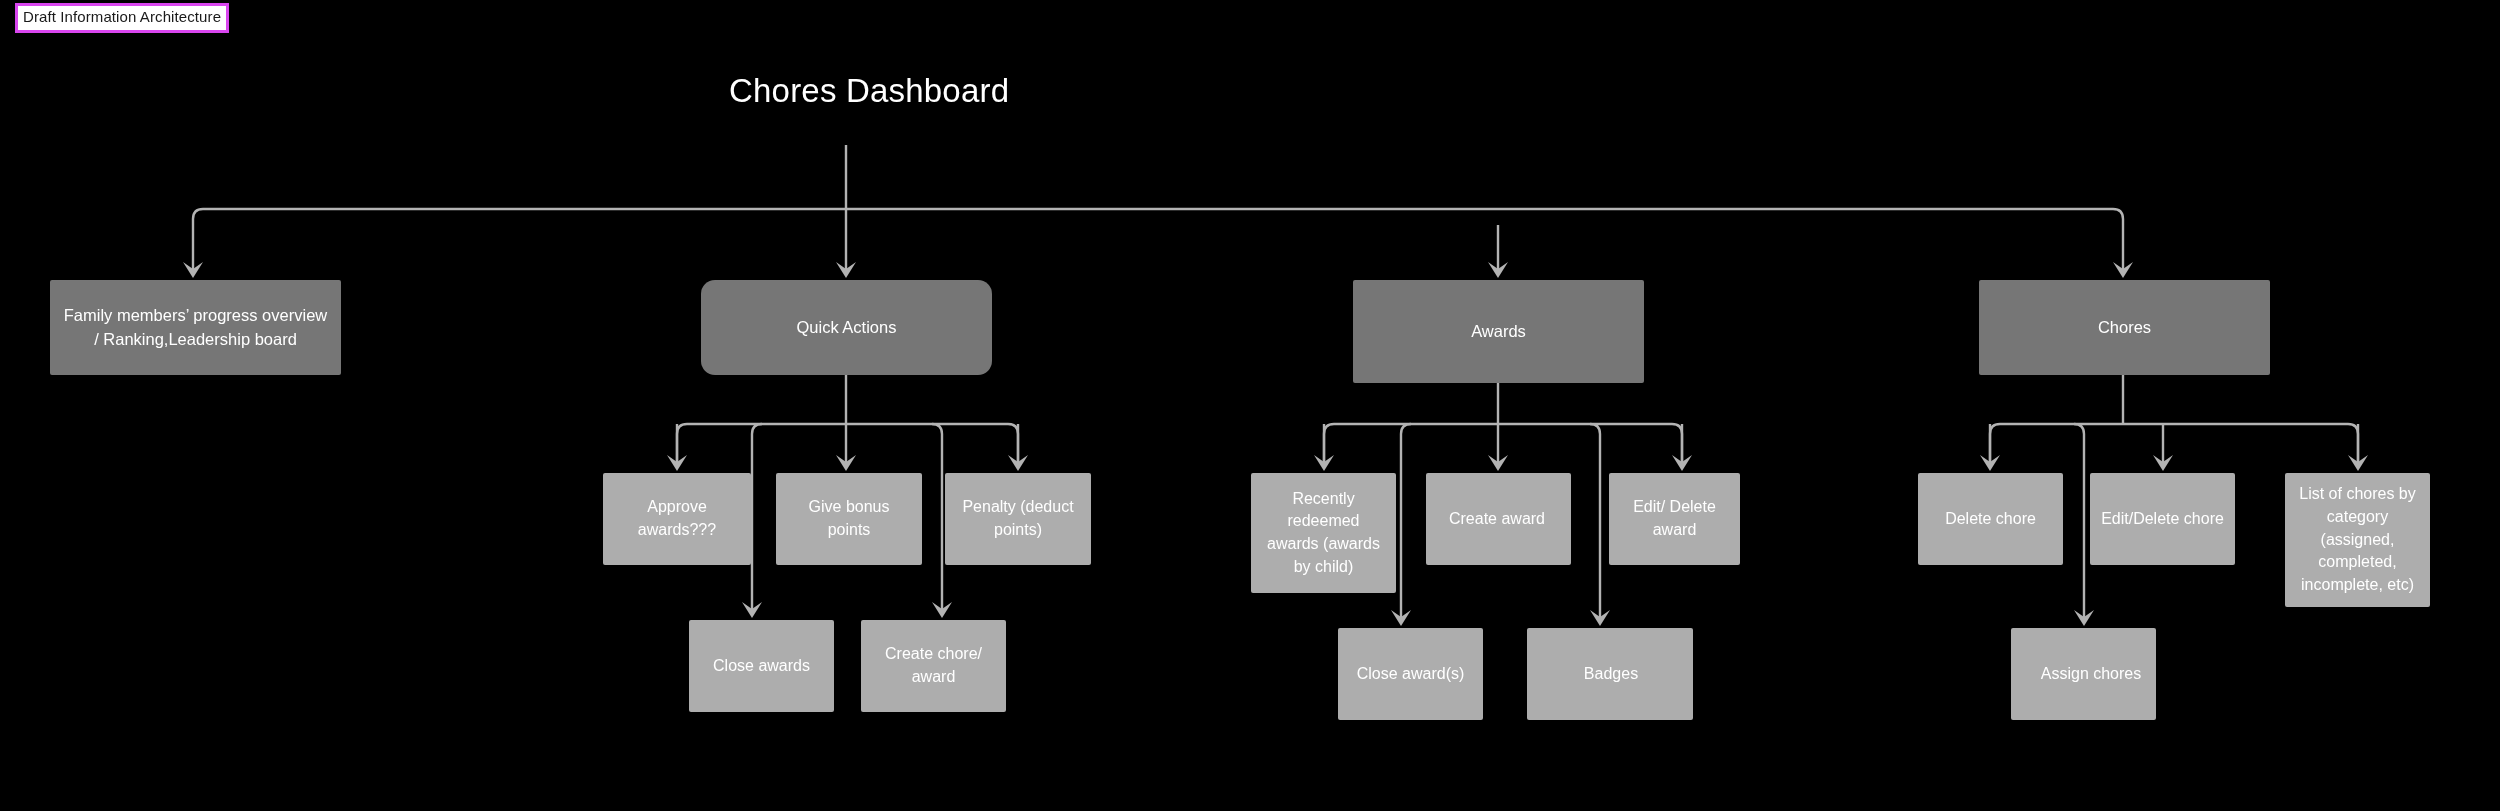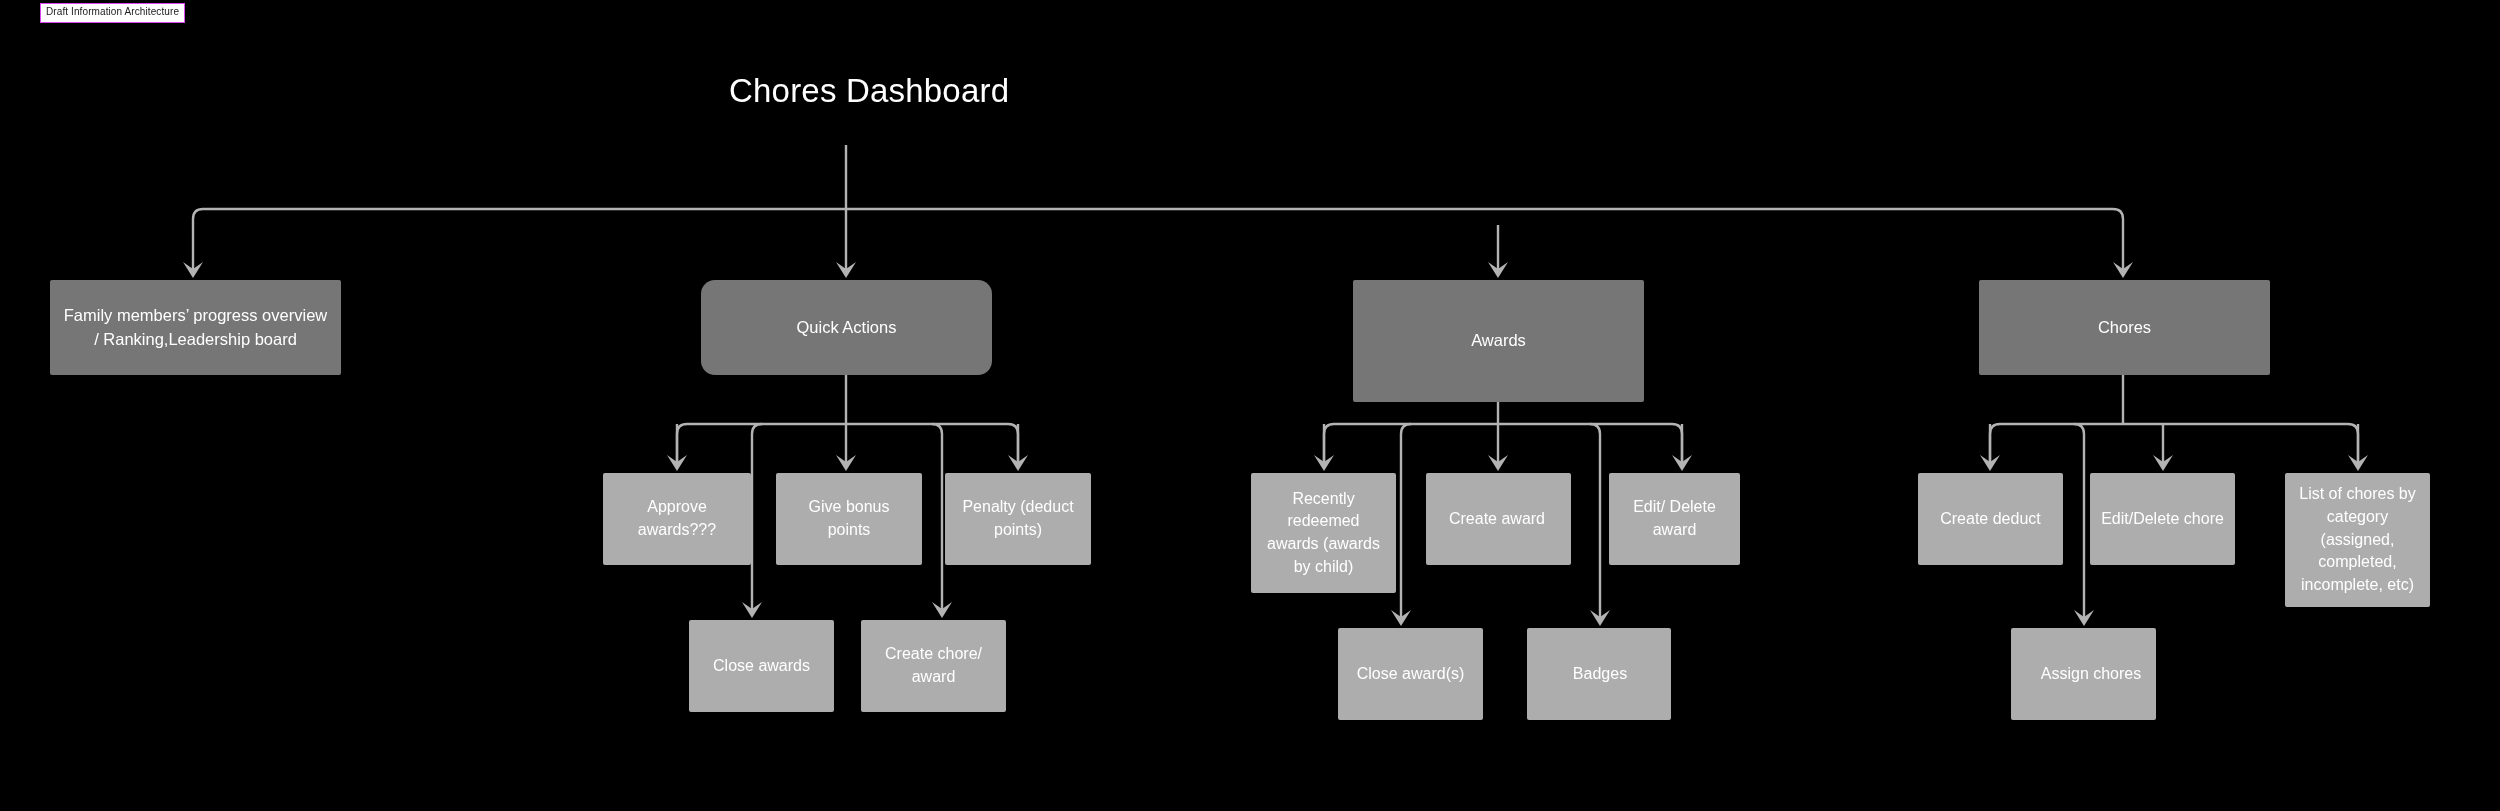--- a/index.html
+++ b/index.html
@@ -22,28 +22,28 @@
   #wires {
     position: absolute;
     left: 0;
     top: 0;
     width: 2500px;
     height: 811px;
     pointer-events: none;
   }
   .frame-label {
     position: absolute;
-    left: 40px;
+    left: 15px;
     top: 3px;
     background: #ffffff;
     color: #1a1a1a;
-    font-size: 10px;
+    font-size: 15px;
     line-height: 1.25;
     padding: 2px 5px 3px 5px;
-    border: 1px solid #d946ef;
+    border: 3px solid #d946ef;
     white-space: nowrap;
     letter-spacing: 0.1px;
   }
   .page-title {
     position: absolute;
     color: #ffffff;
     font-size: 33px;
     font-weight: 400;
     letter-spacing: 0.2px;
     white-space: nowrap;
@@ -143,21 +143,21 @@
       <path d="M2084,626 L2074,610 L2084,617 L2094,610 Z"></path>
     </g>
   </svg>
 
   <div class="node level1" style="left:50px; top:280px; width:291px; height:95px;">
     <span class="node-label">Family members’ progress overview / Ranking,Leadership board</span>
   </div>
   <div class="node level1" style="left:701px; top:280px; width:291px; height:95px;border-radius:14px;">
     <span class="node-label">Quick Actions</span>
   </div>
-  <div class="node level1" style="left:1353px; top:280px; width:291px; height:122px;">
+  <div class="node level1" style="left:1353px; top:280px; width:291px; height:103px;">
     <span class="node-label">Awards</span>
   </div>
   <div class="node level1" style="left:1979px; top:280px; width:291px; height:95px;">
     <span class="node-label">Chores</span>
   </div>
 
   <div class="node level2" style="left:603px; top:473px; width:148px; height:92px;">
     <span class="node-label">Approve awards???</span>
   </div>
   <div class="node level2" style="left:776px; top:473px; width:146px; height:92px;">
@@ -178,26 +178,26 @@
   </div>
   <div class="node level2" style="left:1426px; top:473px; width:145px; height:92px;padding-left:7px;">
     <span class="node-label">Create award</span>
   </div>
   <div class="node level2" style="left:1609px; top:473px; width:131px; height:92px;">
     <span class="node-label">Edit/ Delete award</span>
   </div>
   <div class="node level3" style="left:1338px; top:628px; width:145px; height:92px;">
     <span class="node-label">Close award(s)</span>
   </div>
-  <div class="node level3" style="left:1527px; top:628px; width:144px; height:92px;padding-left:12px;">
+  <div class="node level3" style="left:1527px; top:628px; width:166px; height:92px;padding-left:12px;">
     <span class="node-label">Badges</span>
   </div>
 
   <div class="node level2" style="left:1918px; top:473px; width:145px; height:92px;">
-    <span class="node-label">Create deduct</span>
+    <span class="node-label">Delete chore</span>
   </div>
   <div class="node level2" style="left:2090px; top:473px; width:145px; height:92px;">
     <span class="node-label">Edit/Delete chore</span>
   </div>
   <div class="node level2" style="left:2285px; top:473px; width:145px; height:134px;">
     <span class="node-label">List of chores by category (assigned, completed, incomplete, etc)</span>
   </div>
   <div class="node level3" style="left:2011px; top:628px; width:145px; height:92px;padding-left:25px;">
     <span class="node-label">Assign chores</span>
   </div>

